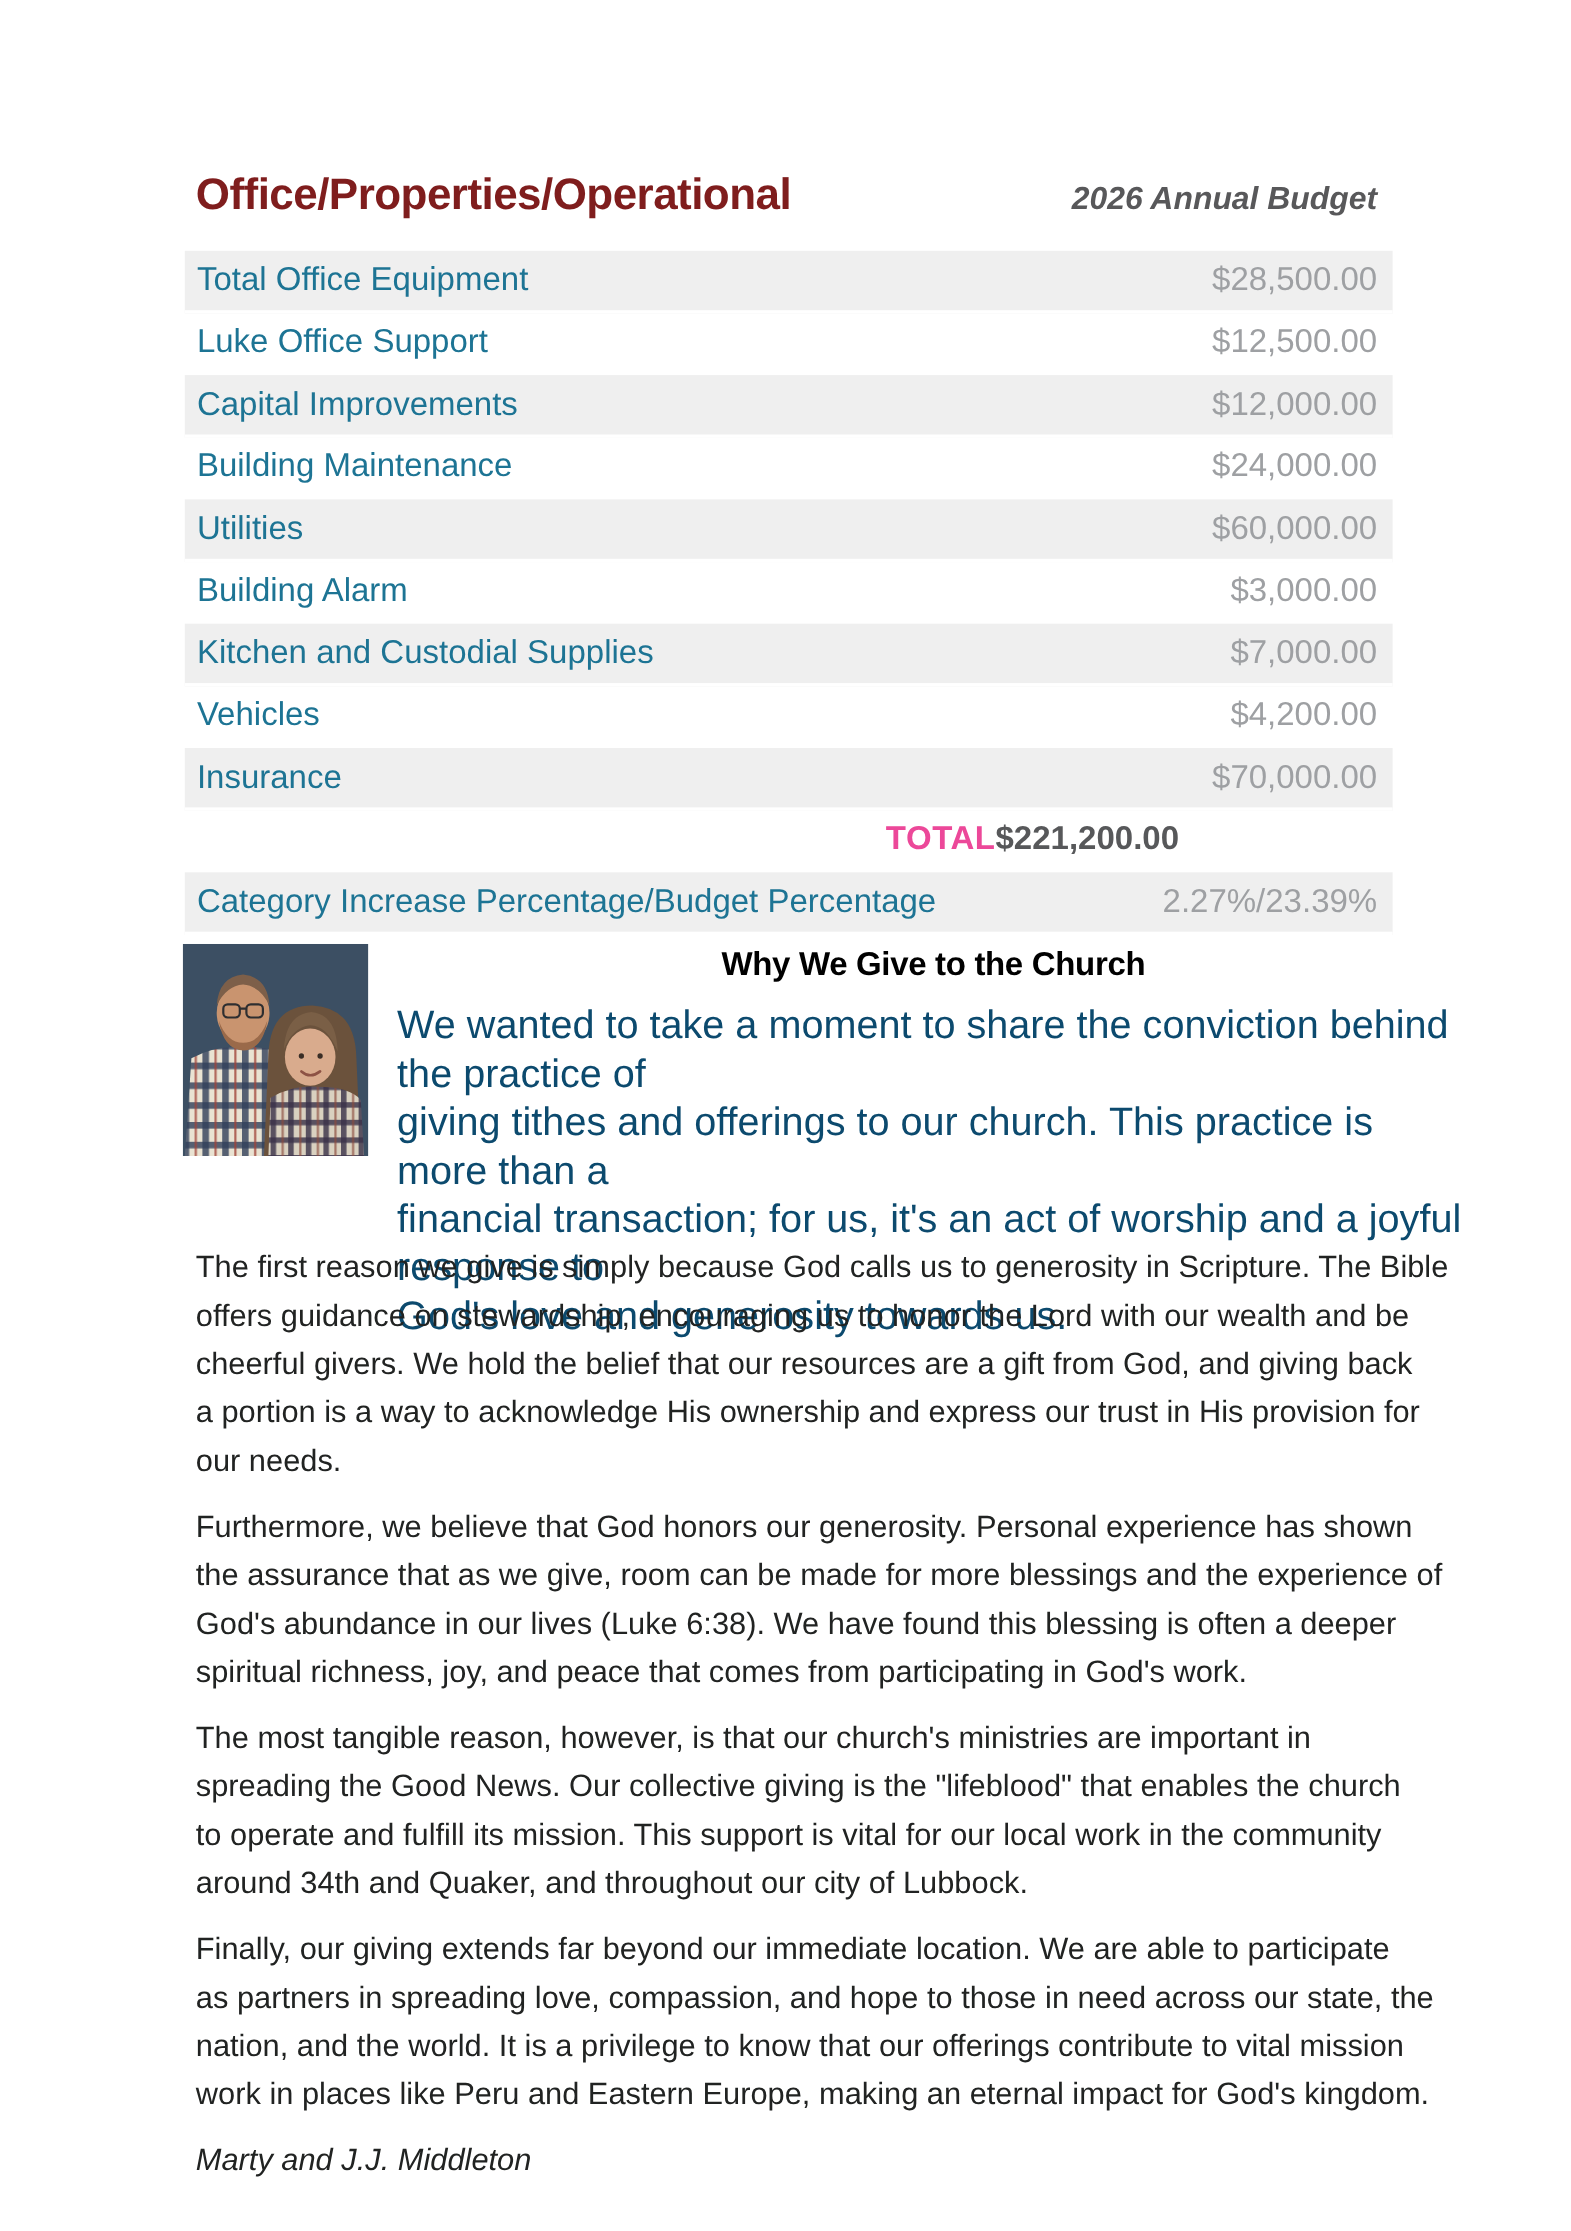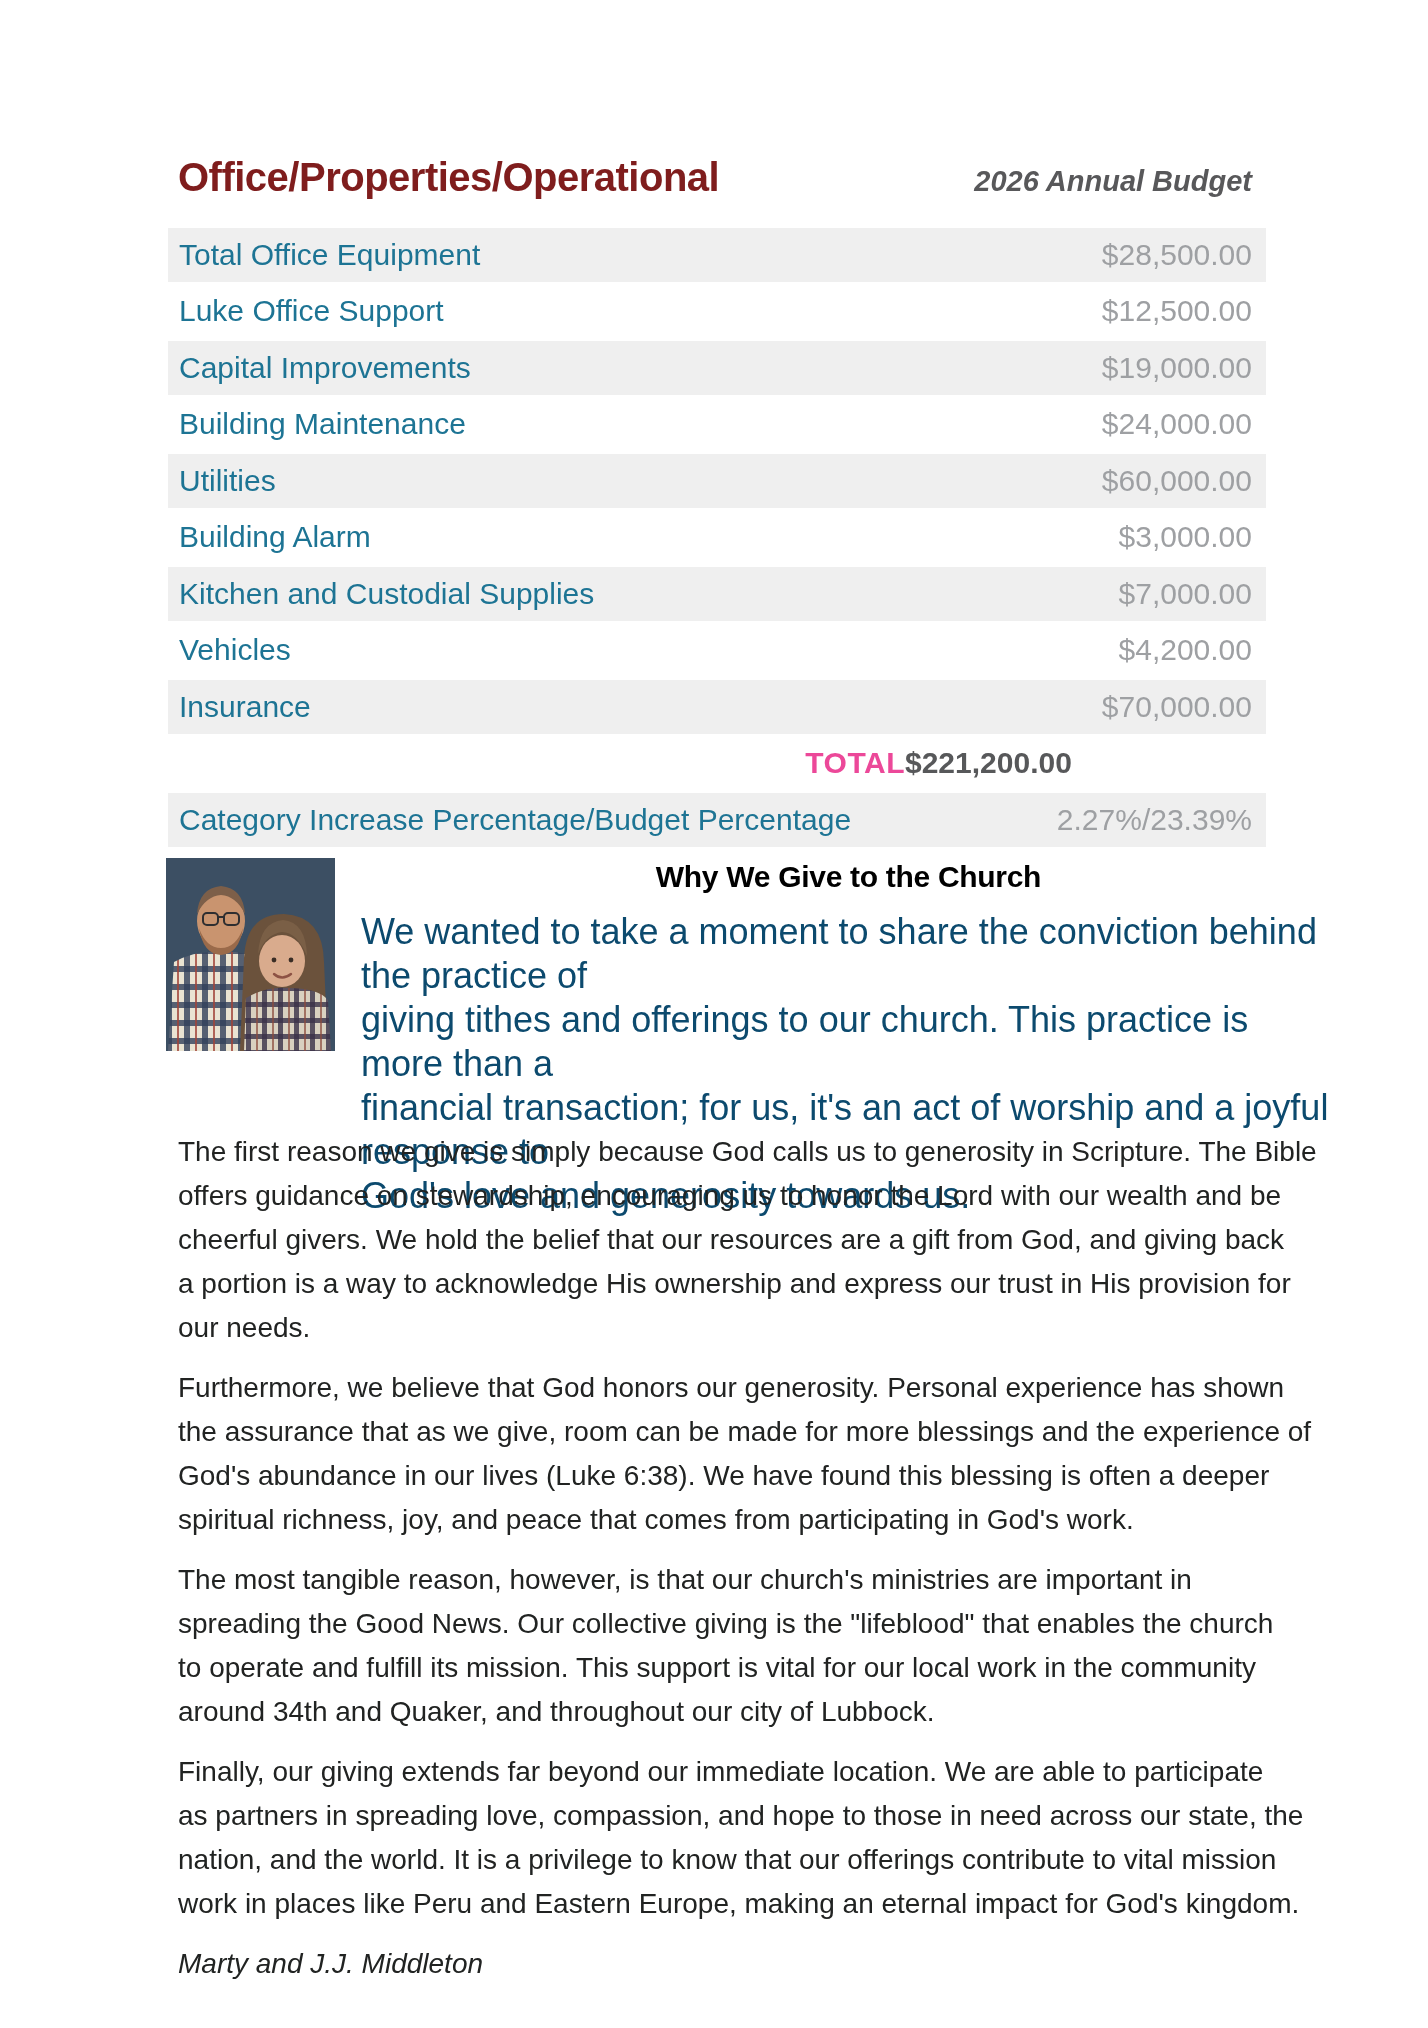--- a/index.html
+++ b/index.html
@@ -77,21 +77,21 @@
     <div class="trow odd">
       <span class="tlabel">Total Office Equipment</span>
       <span class="tvalue">$28,500.00</span>
     </div>
     <div class="trow">
       <span class="tlabel">Luke Office Support</span>
       <span class="tvalue">$12,500.00</span>
     </div>
     <div class="trow odd">
       <span class="tlabel">Capital Improvements</span>
-      <span class="tvalue">$19,000.00</span>
+      <span class="tvalue">$12,000.00</span>
     </div>
     <div class="trow">
       <span class="tlabel">Building Maintenance</span>
       <span class="tvalue">$24,000.00</span>
     </div>
     <div class="trow odd">
       <span class="tlabel">Utilities</span>
       <span class="tvalue">$60,000.00</span>
     </div>
     <div class="trow">

